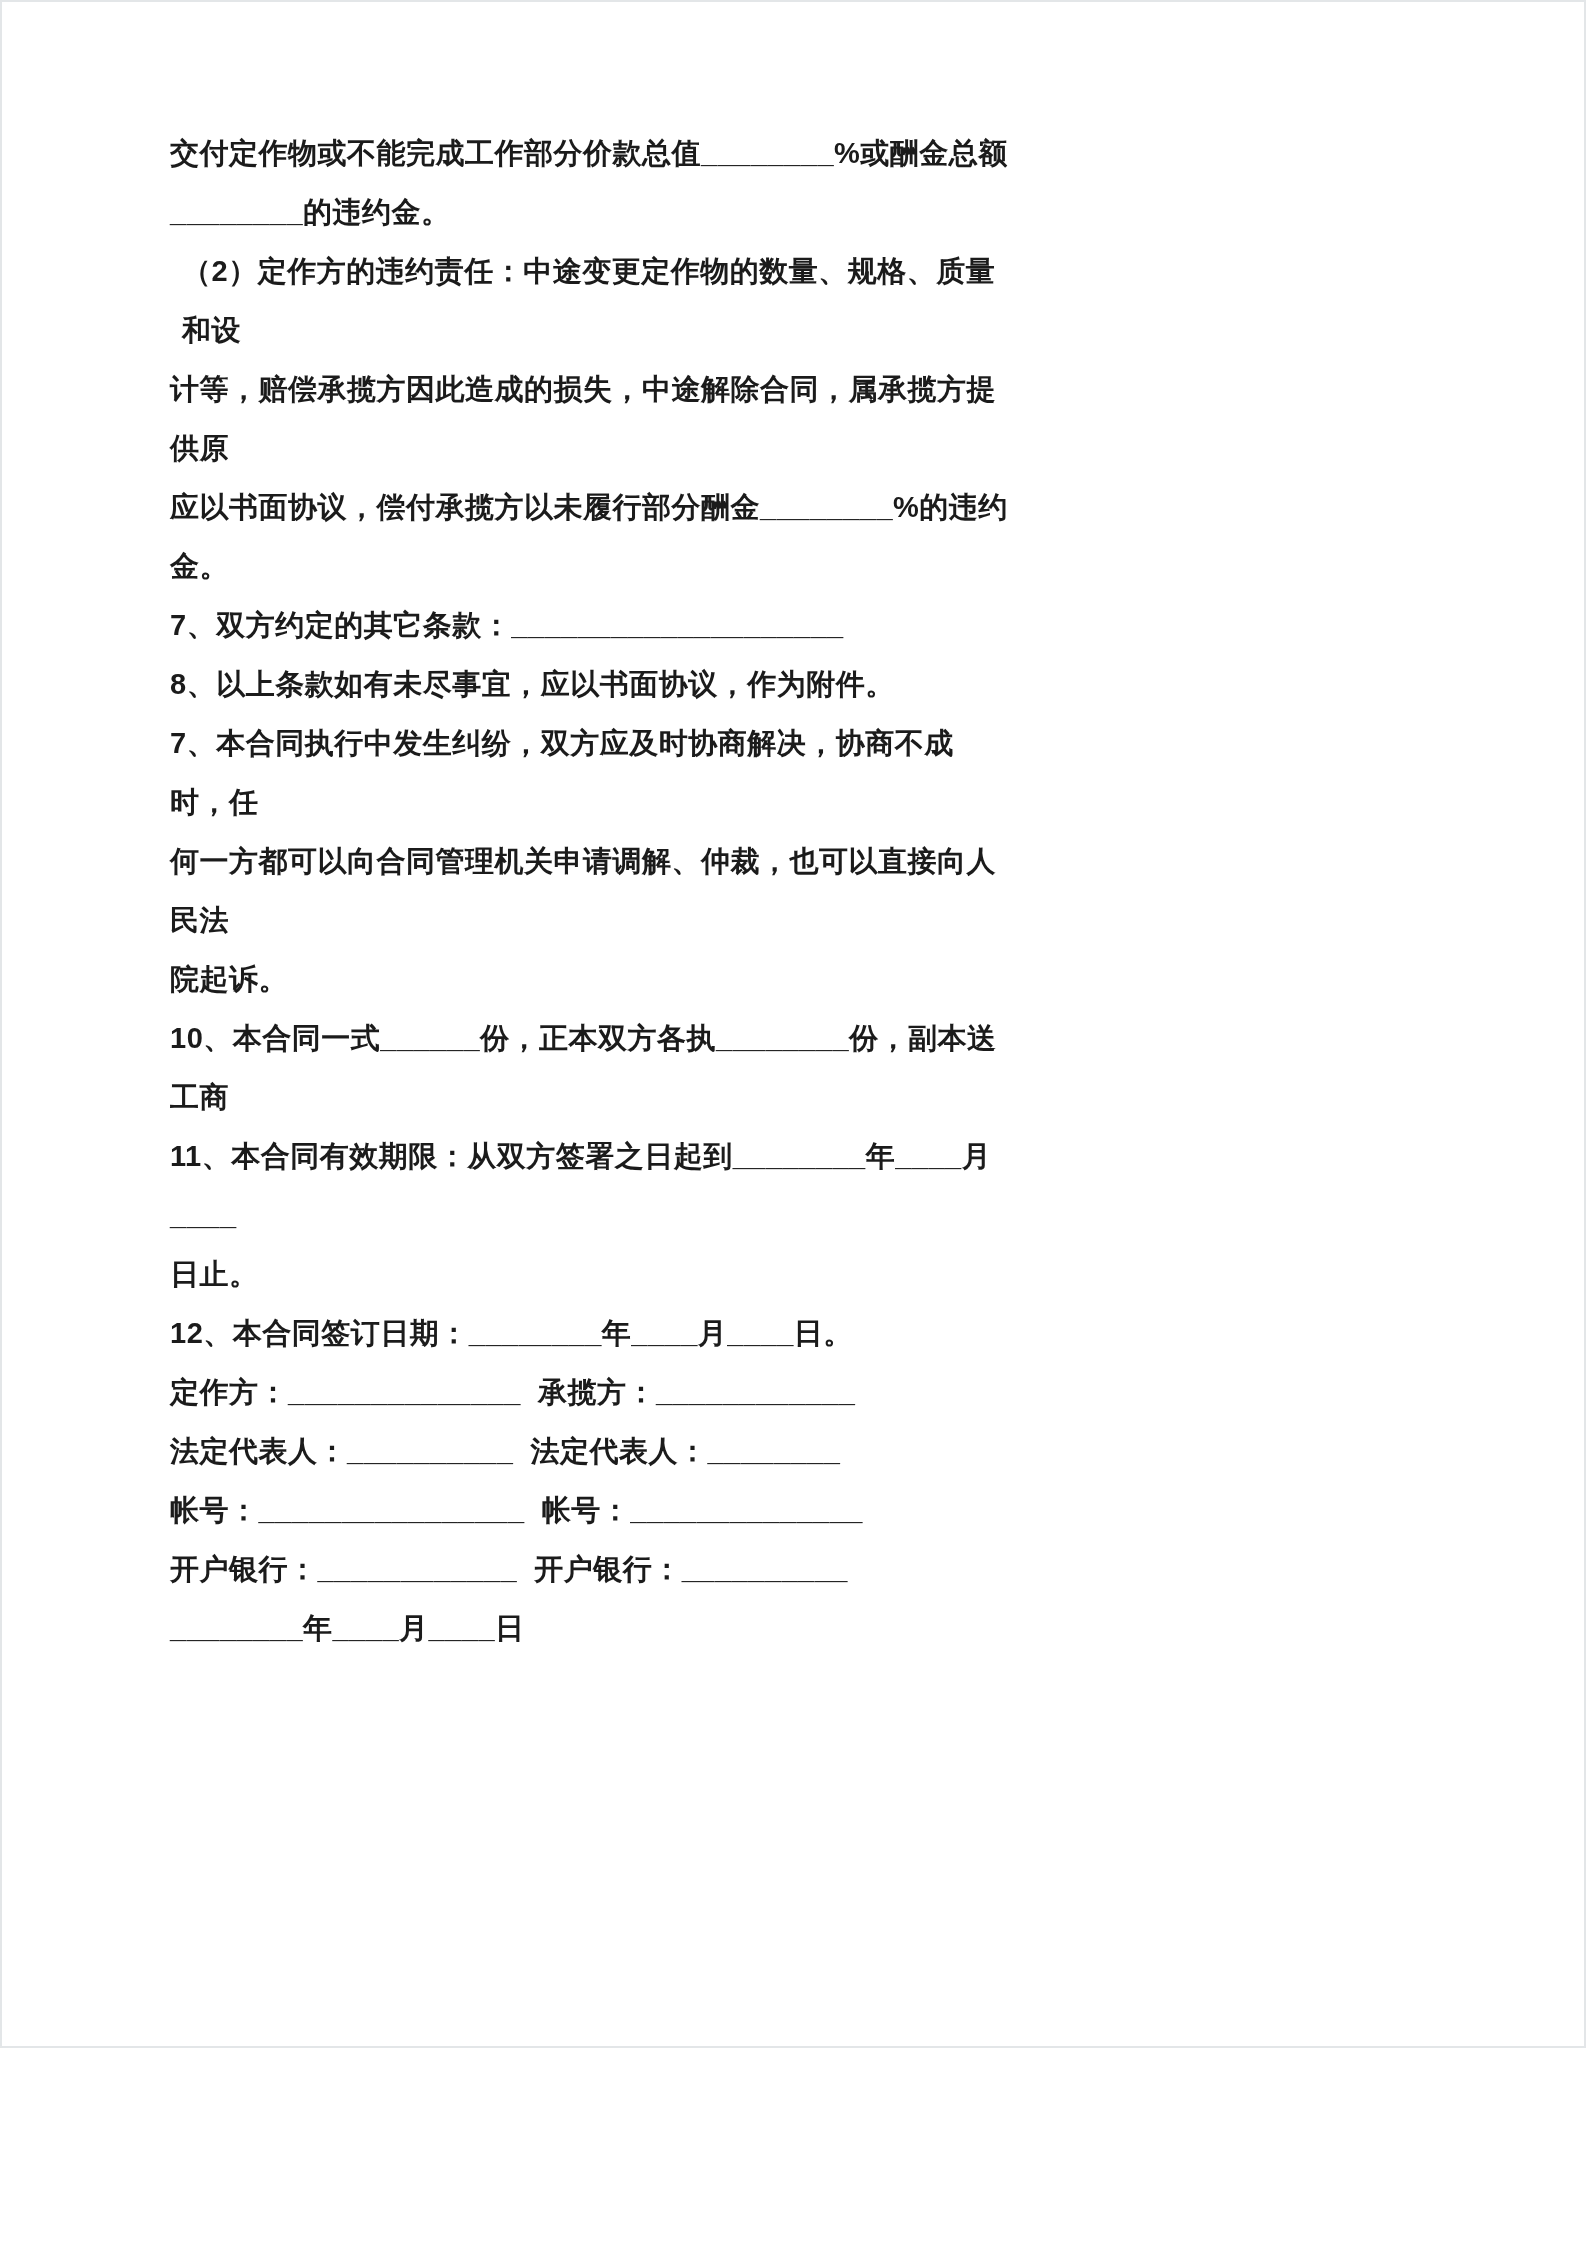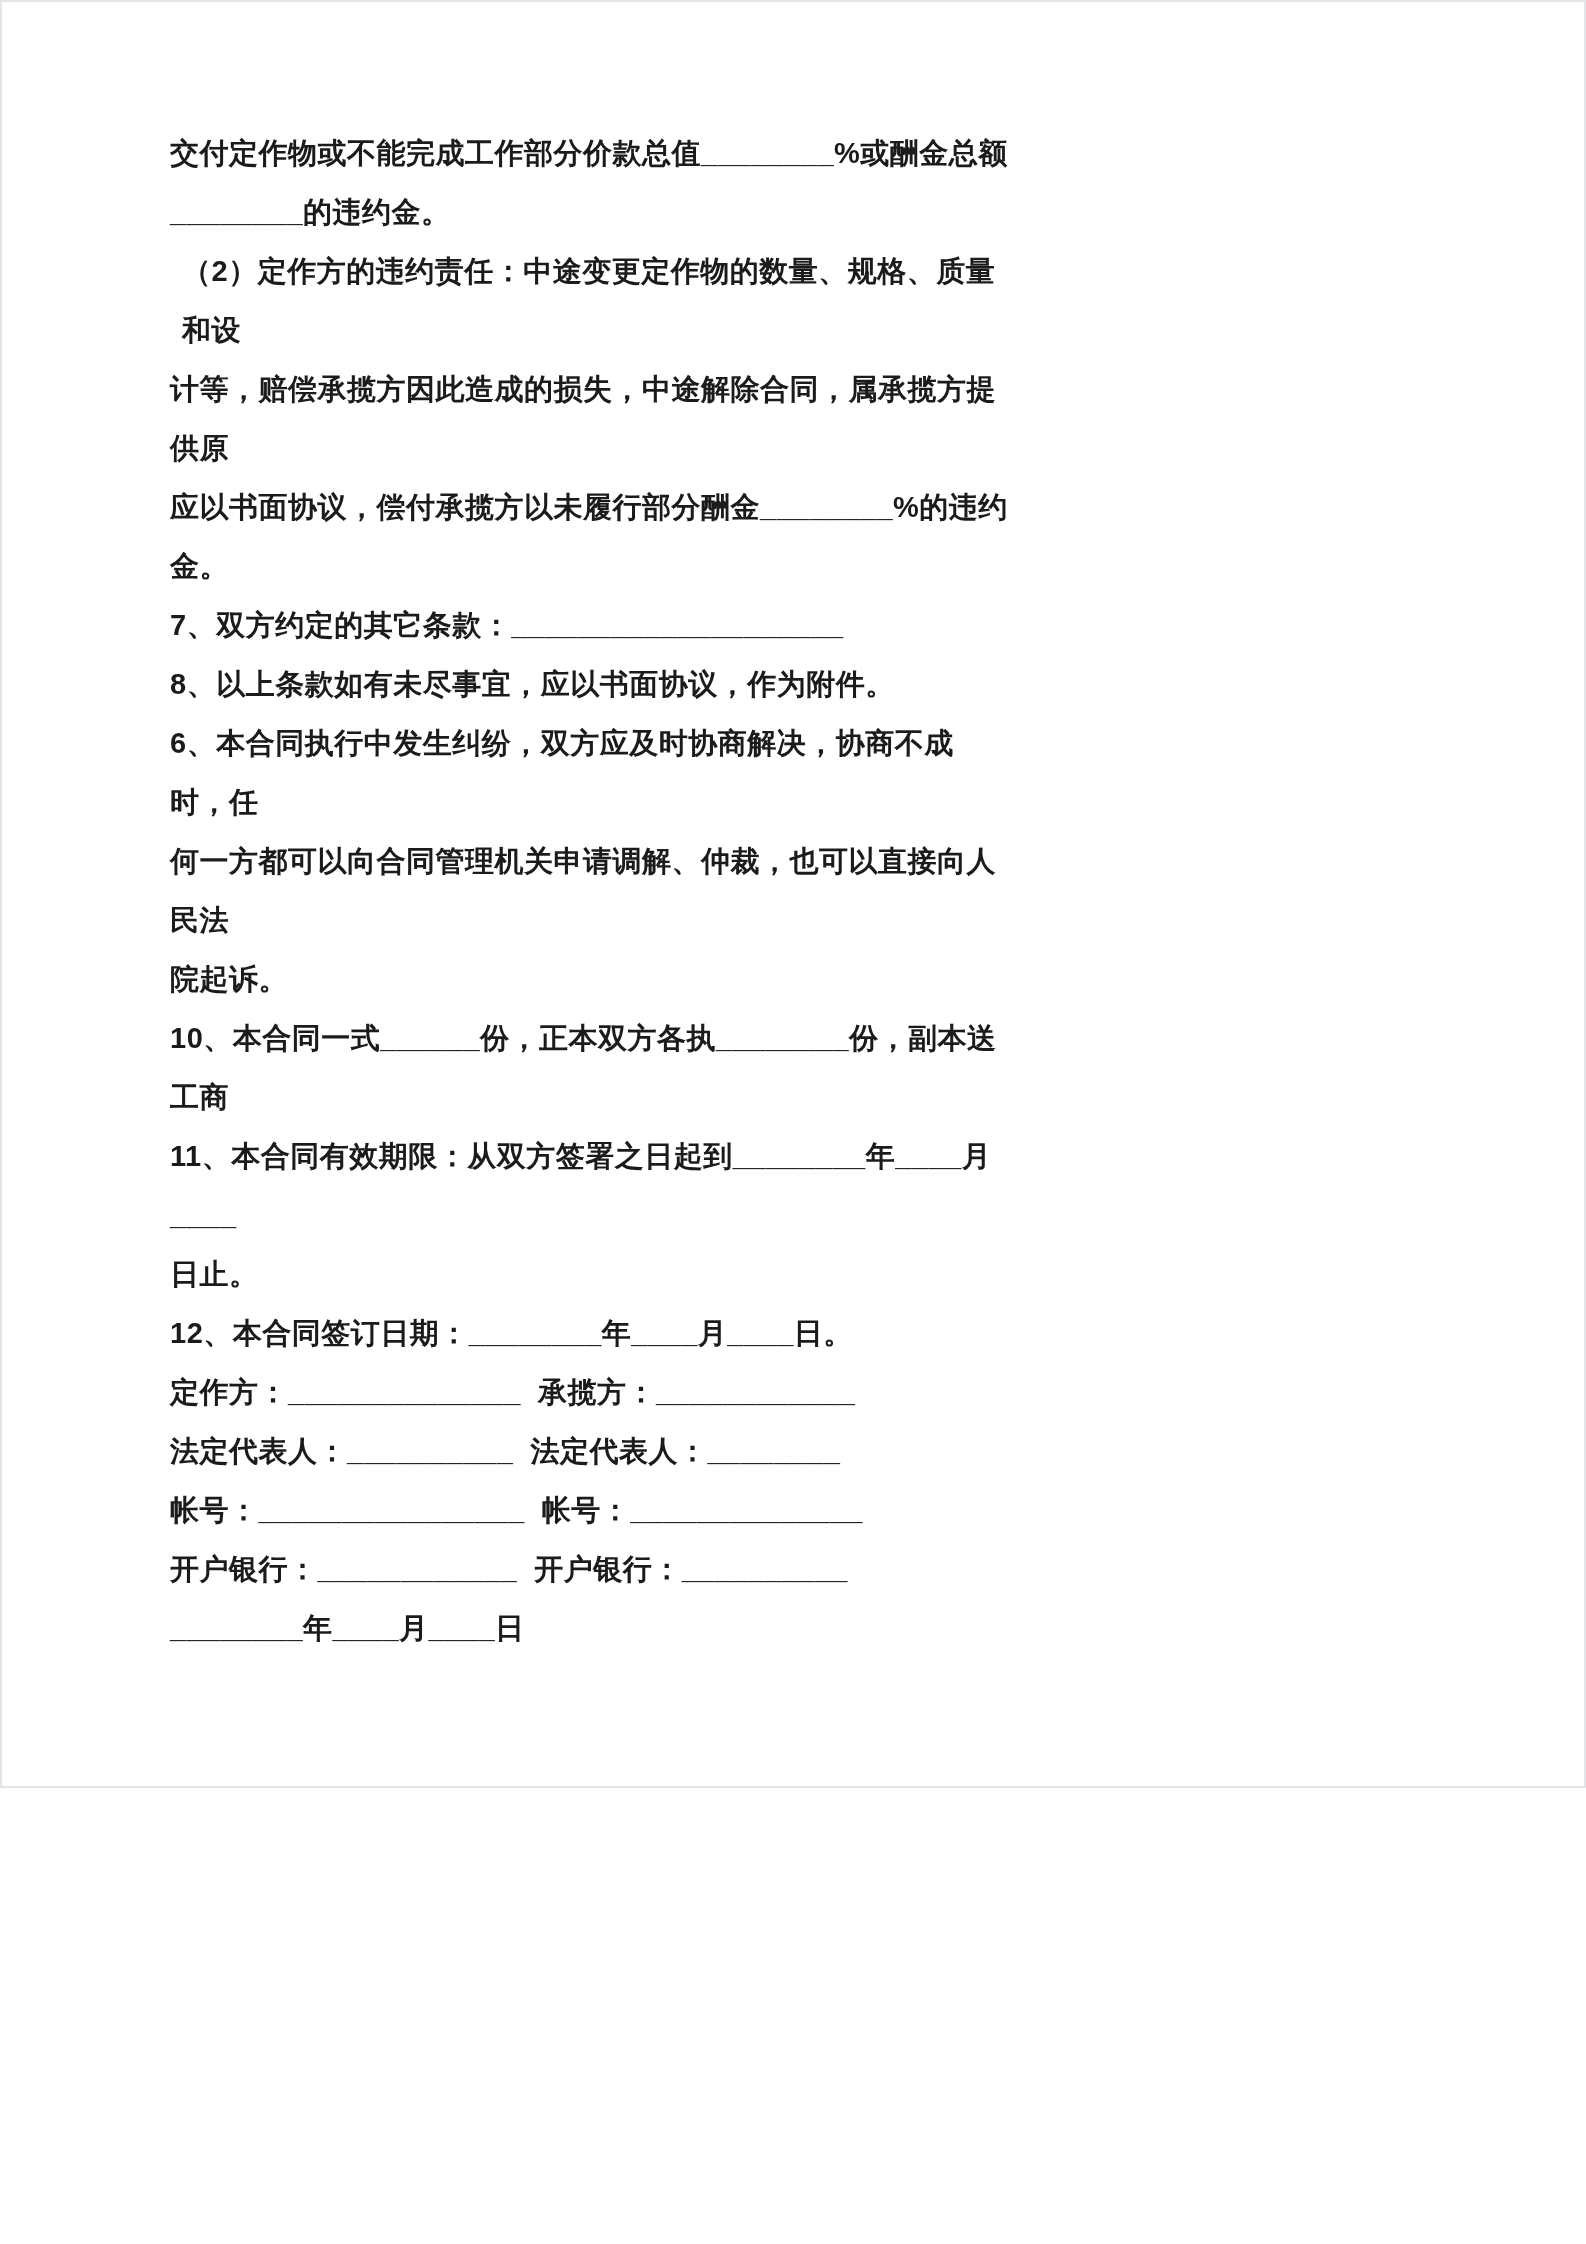--- a/index.html
+++ b/index.html
@@ -3,21 +3,21 @@
 <meta charset="utf-8">
 <style>
   html, body {
     margin: 0;
     padding: 0;
     background: #ffffff;
   }
   .page {
     position: relative;
     width: 1586px;
-    height: 1788px;
+    height: 2048px;
     background: #ffffff;
     box-sizing: border-box;
     border: 2px solid #e3e6e8;
     overflow: hidden;
   }
   .content {
     position: absolute;
     left: 168px;
     top: 122px;
     width: 840px;
@@ -40,21 +40,21 @@
 
 <div class="page">
   <div class="content">
     <div class="line">交付定作物或不能完成工作部分价款总值________%或酬金总额</div>
     <div class="line">________的违约金。</div>
     <div class="line indent">（2）定作方的违约责任：中途变更定作物的数量、规格、质量和设</div>
     <div class="line">计等，赔偿承揽方因此造成的损失，中途解除合同，属承揽方提供原</div>
     <div class="line">应以书面协议，偿付承揽方以未履行部分酬金________%的违约金。</div>
     <div class="line">7、双方约定的其它条款：____________________</div>
     <div class="line">8、以上条款如有未尽事宜，应以书面协议，作为附件。</div>
-    <div class="line">6、本合同执行中发生纠纷，双方应及时协商解决，协商不成时，任</div>
+    <div class="line">7、本合同执行中发生纠纷，双方应及时协商解决，协商不成时，任</div>
     <div class="line">何一方都可以向合同管理机关申请调解、仲裁，也可以直接向人民法</div>
     <div class="line">院起诉。</div>
     <div class="line">10、本合同一式______份，正本双方各执________份，副本送工商</div>
     <div class="line">11、本合同有效期限：从双方签署之日起到________年____月____</div>
     <div class="line">日止。</div>
     <div class="line">12、本合同签订日期：________年____月____日。</div>
     <div class="line">定作方：______________  承揽方：____________</div>
     <div class="line">法定代表人：__________  法定代表人：________</div>
     <div class="line">帐号：________________  帐号：______________</div>
     <div class="line">开户银行：____________  开户银行：__________</div>

